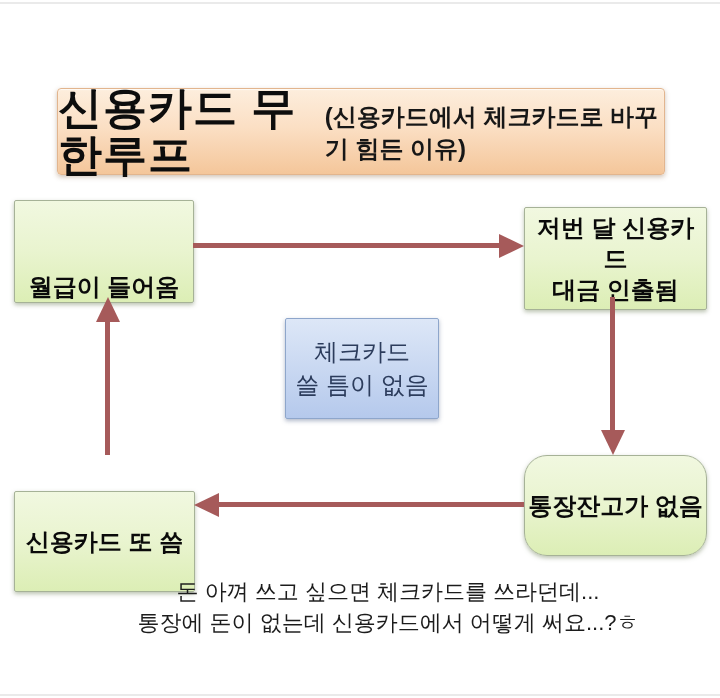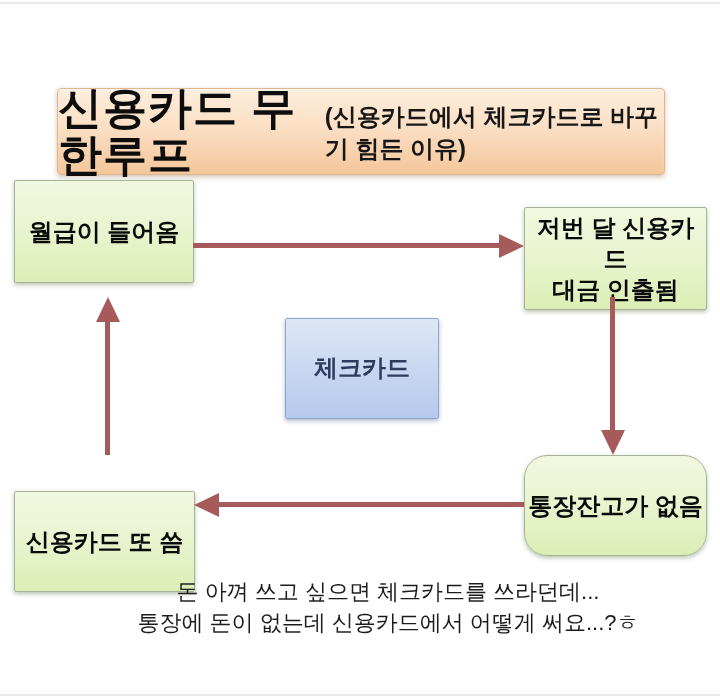--- a/index.html
+++ b/index.html
@@ -37,23 +37,23 @@
   .node.green{
     background:linear-gradient(180deg,var(--green-box-top) 0%,#e9f4cf 50%,var(--green-box-bottom) 100%);
     border:1px solid #a6b297;
     box-shadow:0 2px 4px rgba(120,135,100,.5);
     font-size:24px; font-weight:bold; color:#0a0a0a; line-height:1.3;
   }
   .node.blue{
     background:linear-gradient(180deg,var(--blue-box-top) 0%,var(--blue-box-bottom) 100%);
     border:1px solid #8ea6cb;
     box-shadow:0 2px 4px rgba(100,115,150,.5);
-    font-size:24px; font-weight:bold; color:var(--blue-box-text); line-height:1.35;
+    font-size:24px; font-weight:normal; color:var(--blue-box-text); line-height:1.35;
   }
-  .node.top-left{left:14px; top:180px; width:178px; height:101px;}
+  .node.top-left{left:14px; top:200px; width:178px; height:101px;justify-content:flex-end;}
   .node.top-right{left:524px; top:207px; width:181px; height:101px;}
   .node.bottom-left{left:14px; top:455px; width:179px; height:99px;margin-top:36px;}
   .node.bottom-right{left:524px; top:455px; width:181px; height:99px;border-radius:23px;}
   .node.center{left:285px; top:318px; width:152px; height:99px;}
 
   .arrow-line{position:absolute; background:var(--arrow);}
   .line-h{height:5px;}
   .line-v{width:5px;}
   .arrow-head{position:absolute; width:0; height:0;}
   .head-right{border-left:25px solid var(--arrow); border-top:12px solid transparent; border-bottom:12px solid transparent;}
@@ -91,20 +91,21 @@
   <div class="node green bottom-right">
     <div>통장잔고가 없음</div>
   </div>
 
   <div class="node green bottom-left">
     <div>신용카드 또 씀</div>
   </div>
 
   <div class="node blue center">
     <div>체크카드</div>
+    <div>쓸 틈이 없음</div>
   </div>
 
   <div>
     <div class="arrow-line line-h" style="left:193px; top:243px; width:308px;"></div>
     <div class="arrow-head head-right" style="left:499px; top:234px;"></div>
   </div>
 
   <div>
     <div class="arrow-line line-v" style="left:610px; top:297px; height:134px;"></div>
     <div class="arrow-head head-down" style="left:601px; top:430px;"></div>

